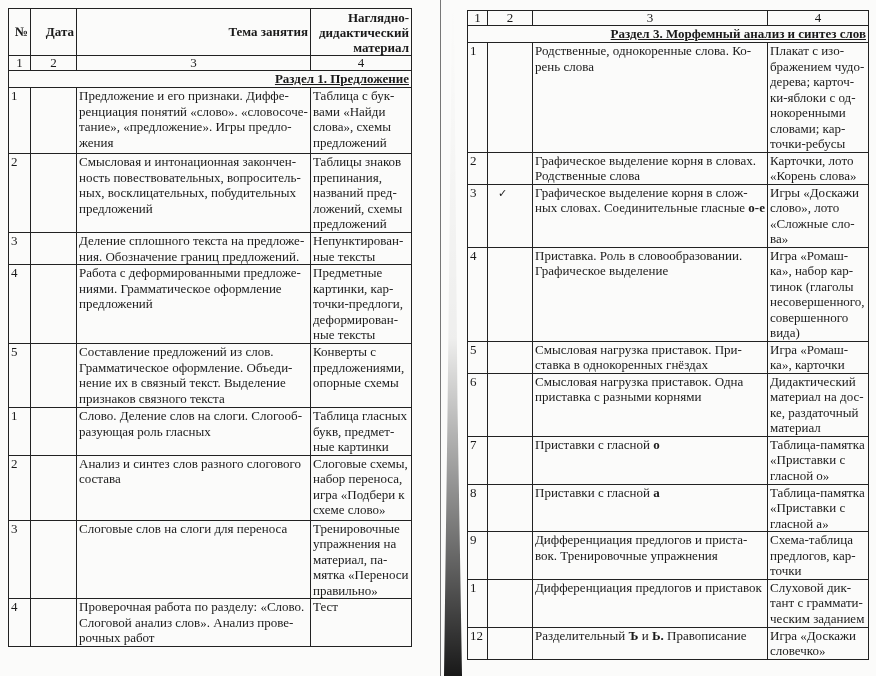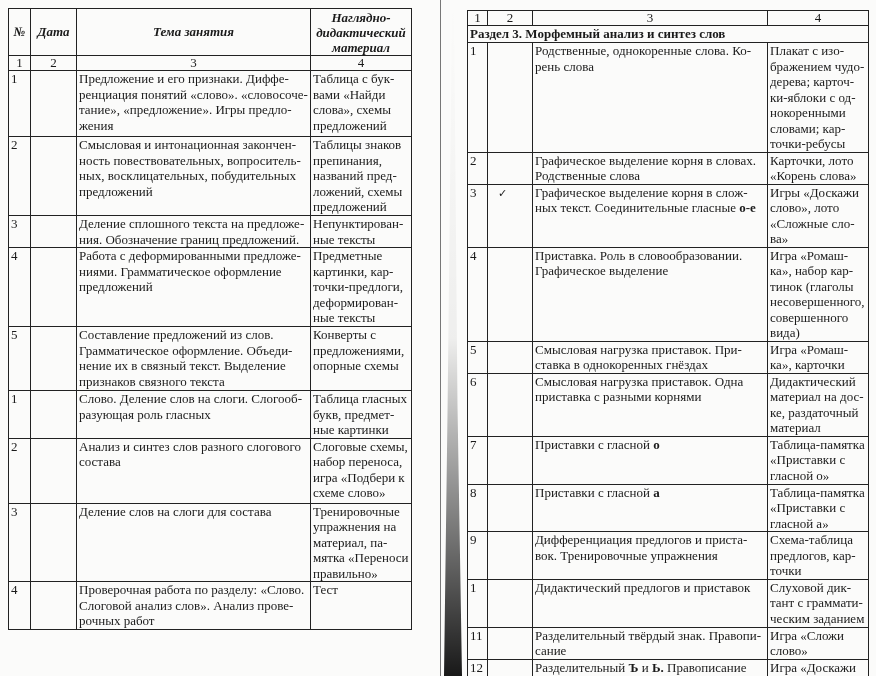--- a/index.html
+++ b/index.html
@@ -20,25 +20,25 @@
   table.lesson-table {
     position:absolute; border-collapse:collapse; table-layout:fixed;
     font-size:13px; line-height:15.5px;
   }
   table.lesson-table td, table.lesson-table th {
     border:1px solid #222; padding:0 2px; vertical-align:top;
     overflow:hidden;
   }
   #left-table { left:8px; top:8px; width:403px; }
   #right-table { left:467px; top:10px; width:401px; }
-  th { font-weight:bold; text-align:center; vertical-align:middle !important;font-style:italic; }
+  th { font-weight:bold; text-align:right; vertical-align:middle !important; }
   td.num, td.colnum { text-align:center; }
   td.num { text-align:left; padding-left:4px; }
   td.section {
-    text-align:left; font-weight:bold; height:16px; vertical-align:middle;
+    text-align:right; font-weight:bold; height:16px; vertical-align:middle;text-decoration:underline;
   }
   .colnum-row td { text-align:center; height:14px; line-height:14px; }
   .topic b { font-weight:bold; }
   .tick-mark { display:inline-block; margin-left:8px; font-size:11px; }
 </style>
 </head>
 <body>
 
 <div class="page-edge"></div>
 <div class="binding-shadow"></div>
@@ -56,20 +56,23 @@
     <th>Дата</th>
     <th>Тема занятия</th>
     <th style="line-height:15px">Наглядно-дидактический материал</th>
   </tr>
   <tr class="colnum-row">
     <td>1</td>
     <td>2</td>
     <td>3</td>
     <td>4</td>
   </tr>
+  <tr>
+    <td colspan="4" class="section">Раздел 1. Предложение</td>
+  </tr>
   <tr style="height:66px">
     <td class="num">1</td>
     <td></td>
     <td class="topic">Предложение и его признаки. Диффе-ренциация понятий «слово». «словосоче-тание», «предложение». Игры предло-жения</td>
     <td>Таблица с бук-вами «Найди слова», схемы предложений</td>
   </tr>
   <tr style="height:79px">
     <td class="num">2</td>
     <td></td>
     <td class="topic">Смысловая и интонационная закончен-ность повествовательных, вопроситель-ных, восклицательных, побудительных предложений</td>
@@ -101,21 +104,21 @@
   </tr>
   <tr style="height:65px">
     <td class="num">2</td>
     <td></td>
     <td class="topic">Анализ и синтез слов разного слогового состава</td>
     <td>Слоговые схемы, набор переноса, игра «Подбери к схеме слово»</td>
   </tr>
   <tr style="height:78px">
     <td class="num">3</td>
     <td></td>
-    <td class="topic">Деление слов на слоги для состава</td>
+    <td class="topic">Слоговые слов на слоги для переноса</td>
     <td>Тренировочные упражнения на материал, па-мятка «Переноси правильно»</td>
   </tr>
   <tr style="height:48px">
     <td class="num">4</td>
     <td></td>
     <td class="topic">Проверочная работа по разделу: «Слово. Слоговой анализ слов». Анализ прове-рочных работ</td>
     <td>Тест</td>
   </tr>
 </tbody>
   </table>
@@ -145,21 +148,21 @@
   </tr>
   <tr style="height:31px">
     <td class="num">2</td>
     <td></td>
     <td class="topic">Графическое выделение корня в словах. Родственные слова</td>
     <td>Карточки, лото «Корень слова»</td>
   </tr>
   <tr style="height:62px">
     <td class="num">3</td>
     <td><span class="tick-mark">✓</span></td>
-    <td class="topic"><span>Графическое выделение корня в слож-ных текст. Соединительные гласные</span> <b>о-е</b></td>
+    <td class="topic"><span>Графическое выделение корня в слож-ных словах. Соединительные гласные</span> <b>о-е</b></td>
     <td>Игры «Доскажи слово», лото «Сложные сло-ва»</td>
   </tr>
   <tr style="height:88px">
     <td class="num">4</td>
     <td></td>
     <td class="topic">Приставка. Роль в словообразовании. Графическое выделение</td>
     <td>Игра «Ромаш-ка», набор кар-тинок (глаголы несовершенного, совершенного вида)</td>
   </tr>
   <tr style="height:32px">
     <td class="num">5</td>
@@ -187,28 +190,22 @@
   </tr>
   <tr style="height:47px">
     <td class="num">9</td>
     <td></td>
     <td class="topic">Дифференциация предлогов и приста-вок. Тренировочные упражнения</td>
     <td>Схема-таблица предлогов, кар-точки</td>
   </tr>
   <tr style="height:48px">
     <td class="num">1</td>
     <td></td>
-    <td class="topic">Дидактический предлогов и приставок</td>
+    <td class="topic">Дифференциация предлогов и приставок</td>
     <td>Слуховой дик-тант с граммати-ческим заданием</td>
-  </tr>
-  <tr style="height:31px">
-    <td class="num">11</td>
-    <td></td>
-    <td class="topic">Разделительный твёрдый знак. Правопи-сание</td>
-    <td>Игра «Сложи слово»</td>
   </tr>
   <tr style="height:23px">
     <td class="num">12</td>
     <td></td>
     <td class="topic"><span>Разделительный</span> <b>Ъ</b> <span>и</span> <b>Ь.</b> <span>Правописание</span></td>
     <td>Игра «Доскажи словечко»</td>
   </tr>
 </tbody>
   </table>
 

